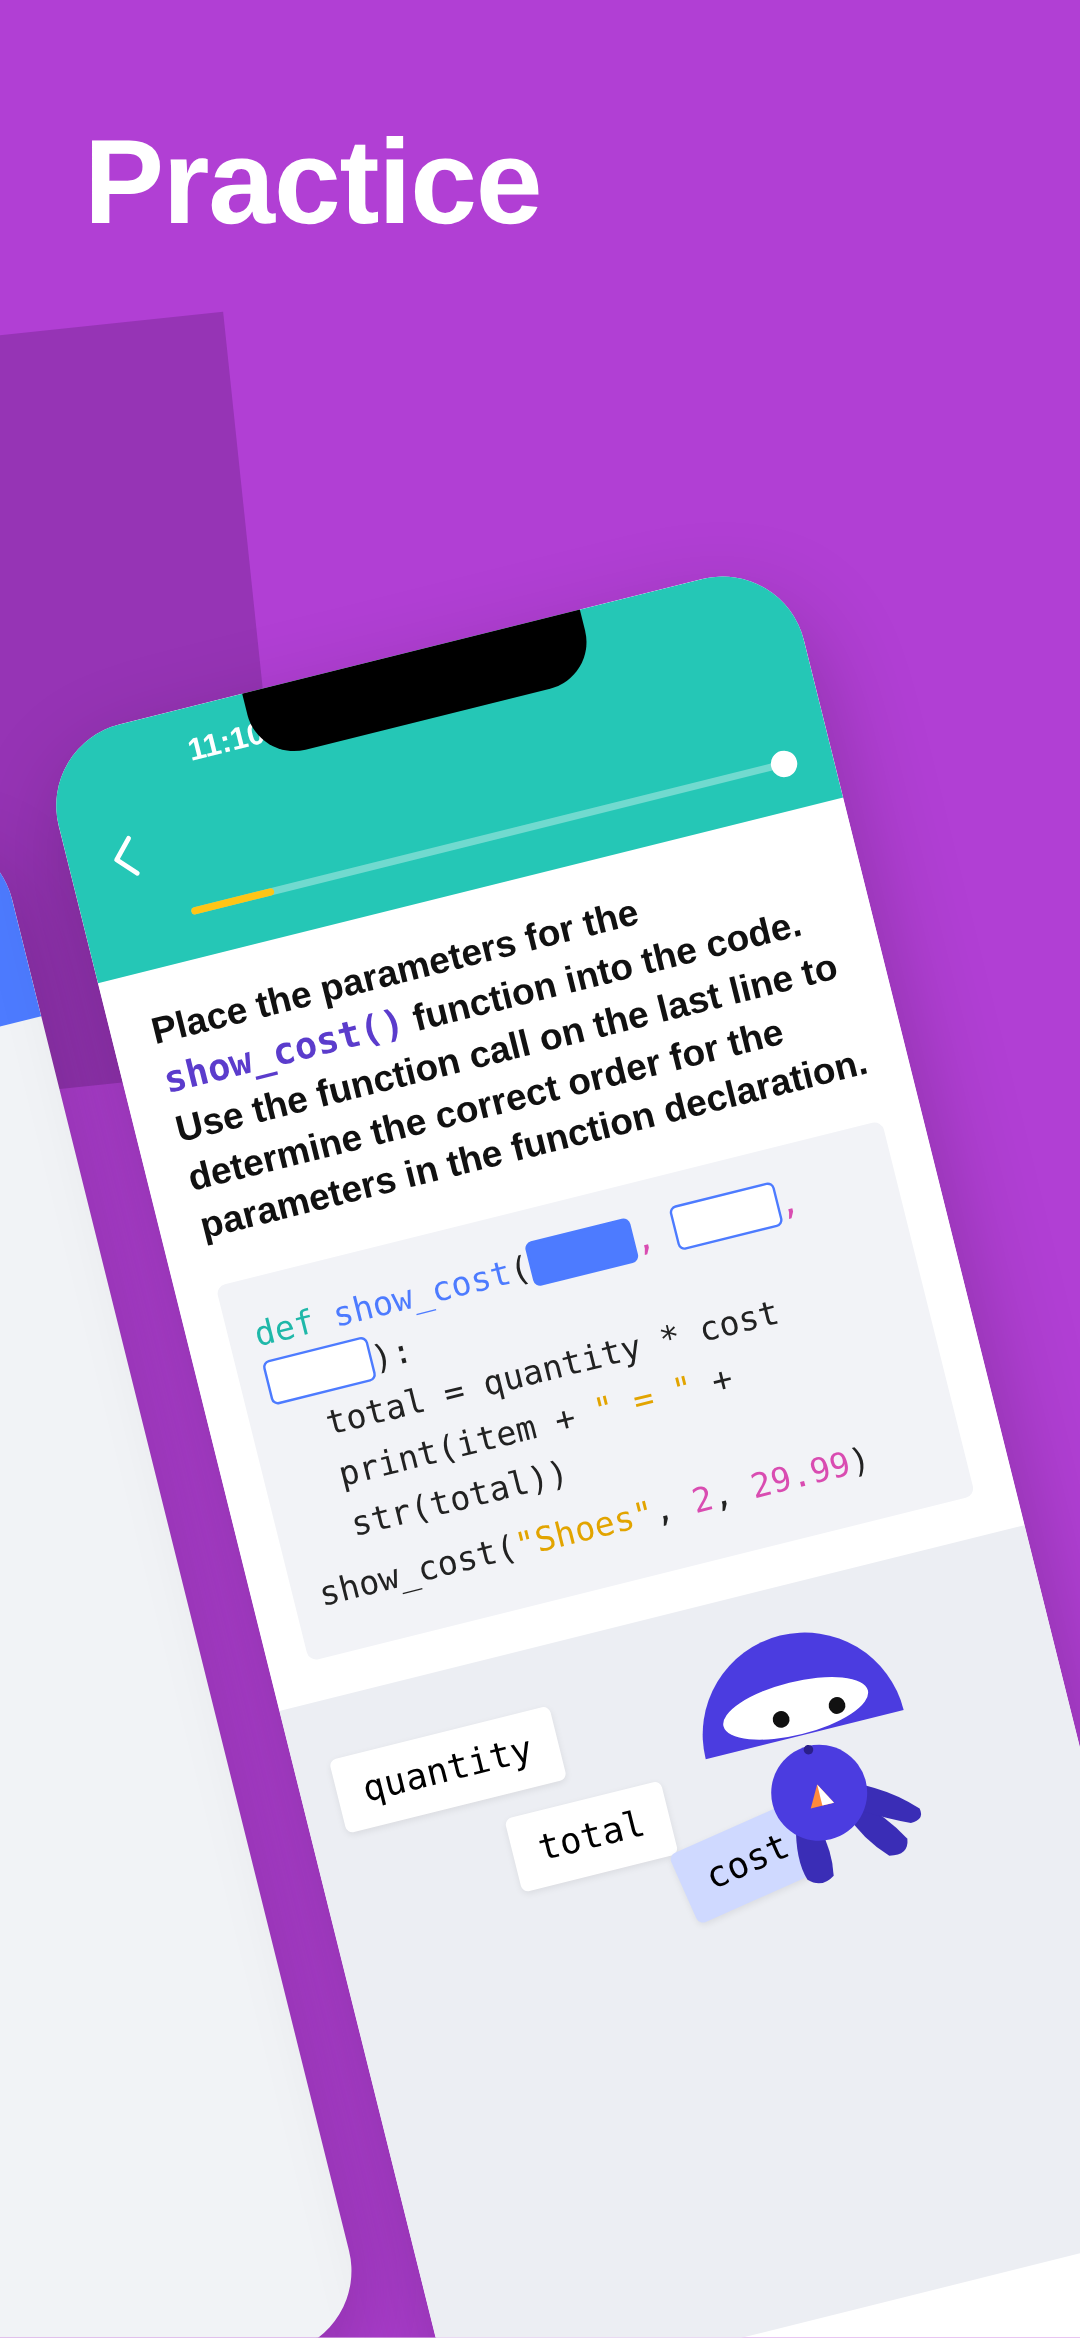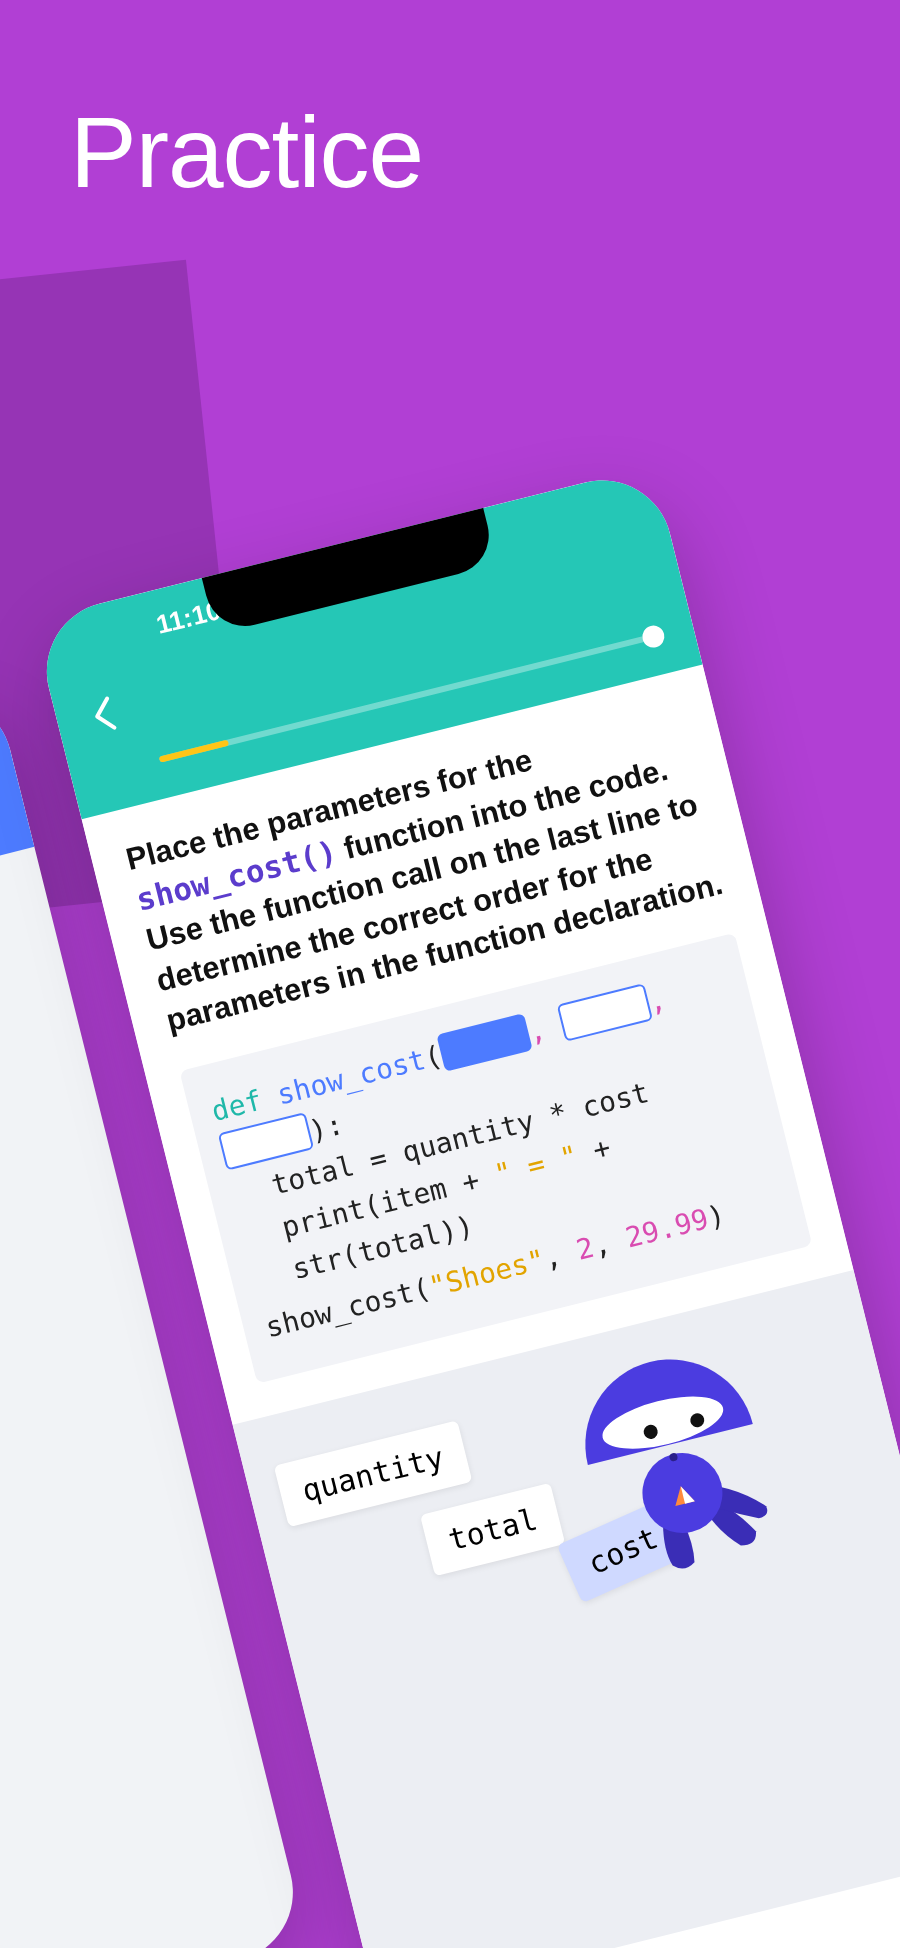--- a/index.html
+++ b/index.html
@@ -22,21 +22,21 @@
     background: #9634b5;
     transform: rotate(-6deg);
   }
 
   .headline {
     position: absolute;
     top: 100px;
     left: 70px;
     color: #fff;
     font-size: 100px;
-    font-weight: 400;
+    font-weight: 700;
     line-height: 1.05;
     letter-spacing: -1px;
   }
 
   
   .phone {
     position: absolute;
     width: 640px;
     border-radius: 70px;
     background: #f1f3f6;

